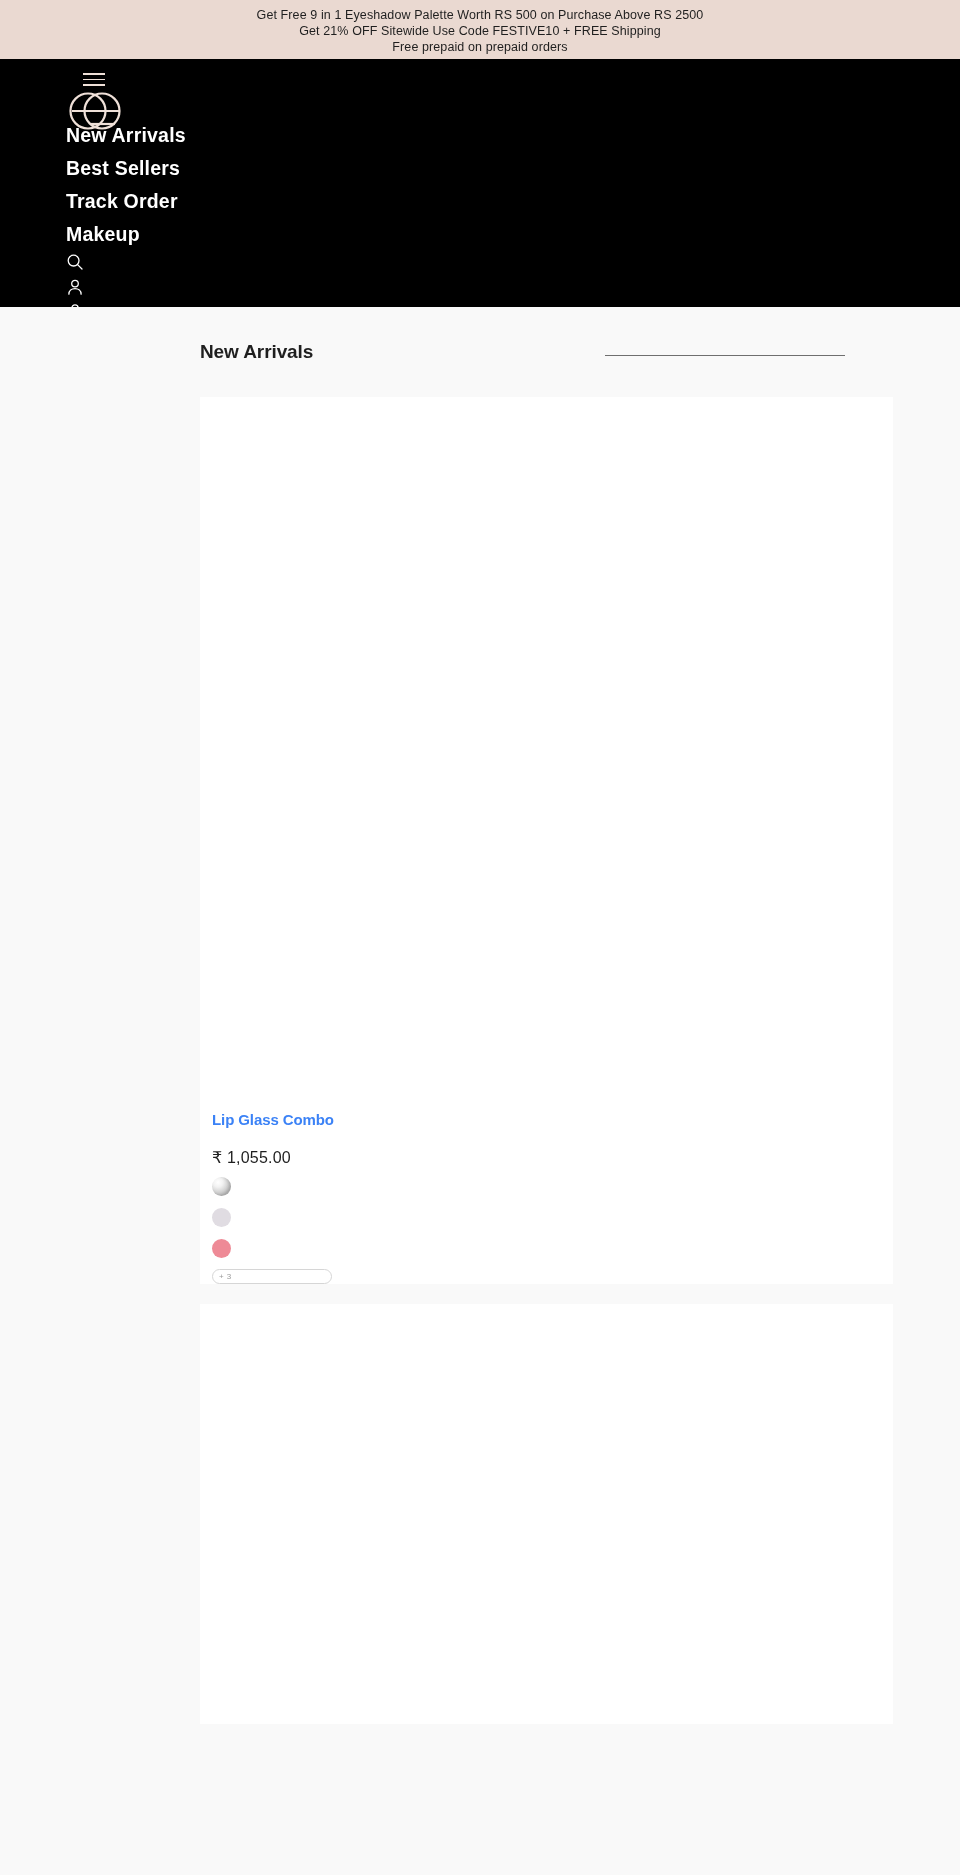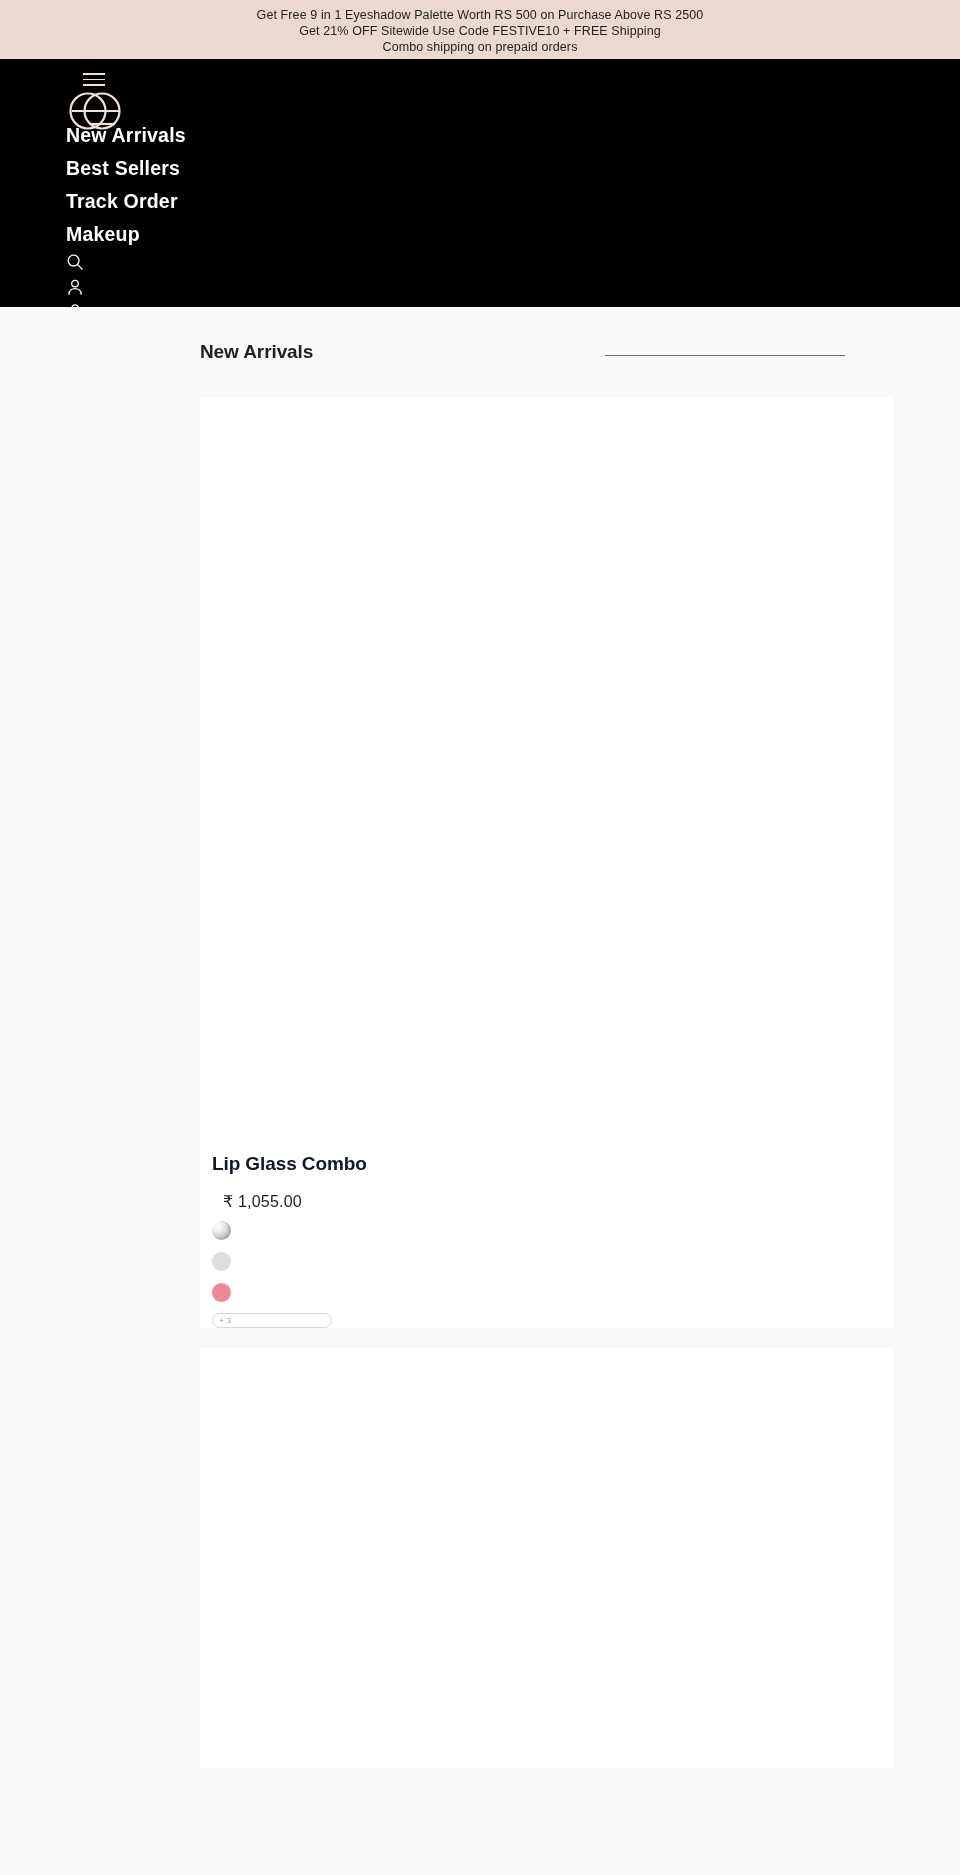--- a/index.html
+++ b/index.html
@@ -150,37 +150,35 @@
     width: 693px;
     height: 710px;
     background: #ffffff;
   }
 
   .product-info {
     padding: 0 0 0 12px;
   }
 
   .product-title {
-    font-size: 19px;
+    font-size: 15px;
     font-weight: 700;
-    color: #0f172a;
+    color: #3b82f6;
     letter-spacing: -0.1px;
     line-height: 22px;
     padding-top: 2px;
-    margin-top: 44px;
   }
 
   .product-price {
     font-size: 16px;
     font-weight: 400;
     color: #1f1f1f;
     letter-spacing: 0.2px;
     margin-top: 17px;
     line-height: 20px;
-    margin-left: 11px;
   }
 
   .swatch-list {
     margin-top: 9px;
     display: flex;
     flex-direction: column;
     gap: 12px;
   }
   .swatch {
     width: 19px;
@@ -221,21 +219,21 @@
     width: 693px;
     height: 420px;
   }
 </style>
 </head>
 <body>
 
 <div class="announcement-bar">
   <div class="announcement-line">Get Free 9 in 1 Eyeshadow Palette Worth RS 500 on Purchase Above RS 2500</div>
   <div class="announcement-line">Get 21% OFF Sitewide Use Code FESTIVE10 + FREE Shipping</div>
-  <div class="announcement-line">Combo shipping on prepaid orders</div>
+  <div class="announcement-line">Free prepaid on prepaid orders</div>
 </div>
 
 <header class="site-header">
 
   <div class="hamburger-icon">
     <span></span>
     <span></span>
     <span></span>
   </div>
 

